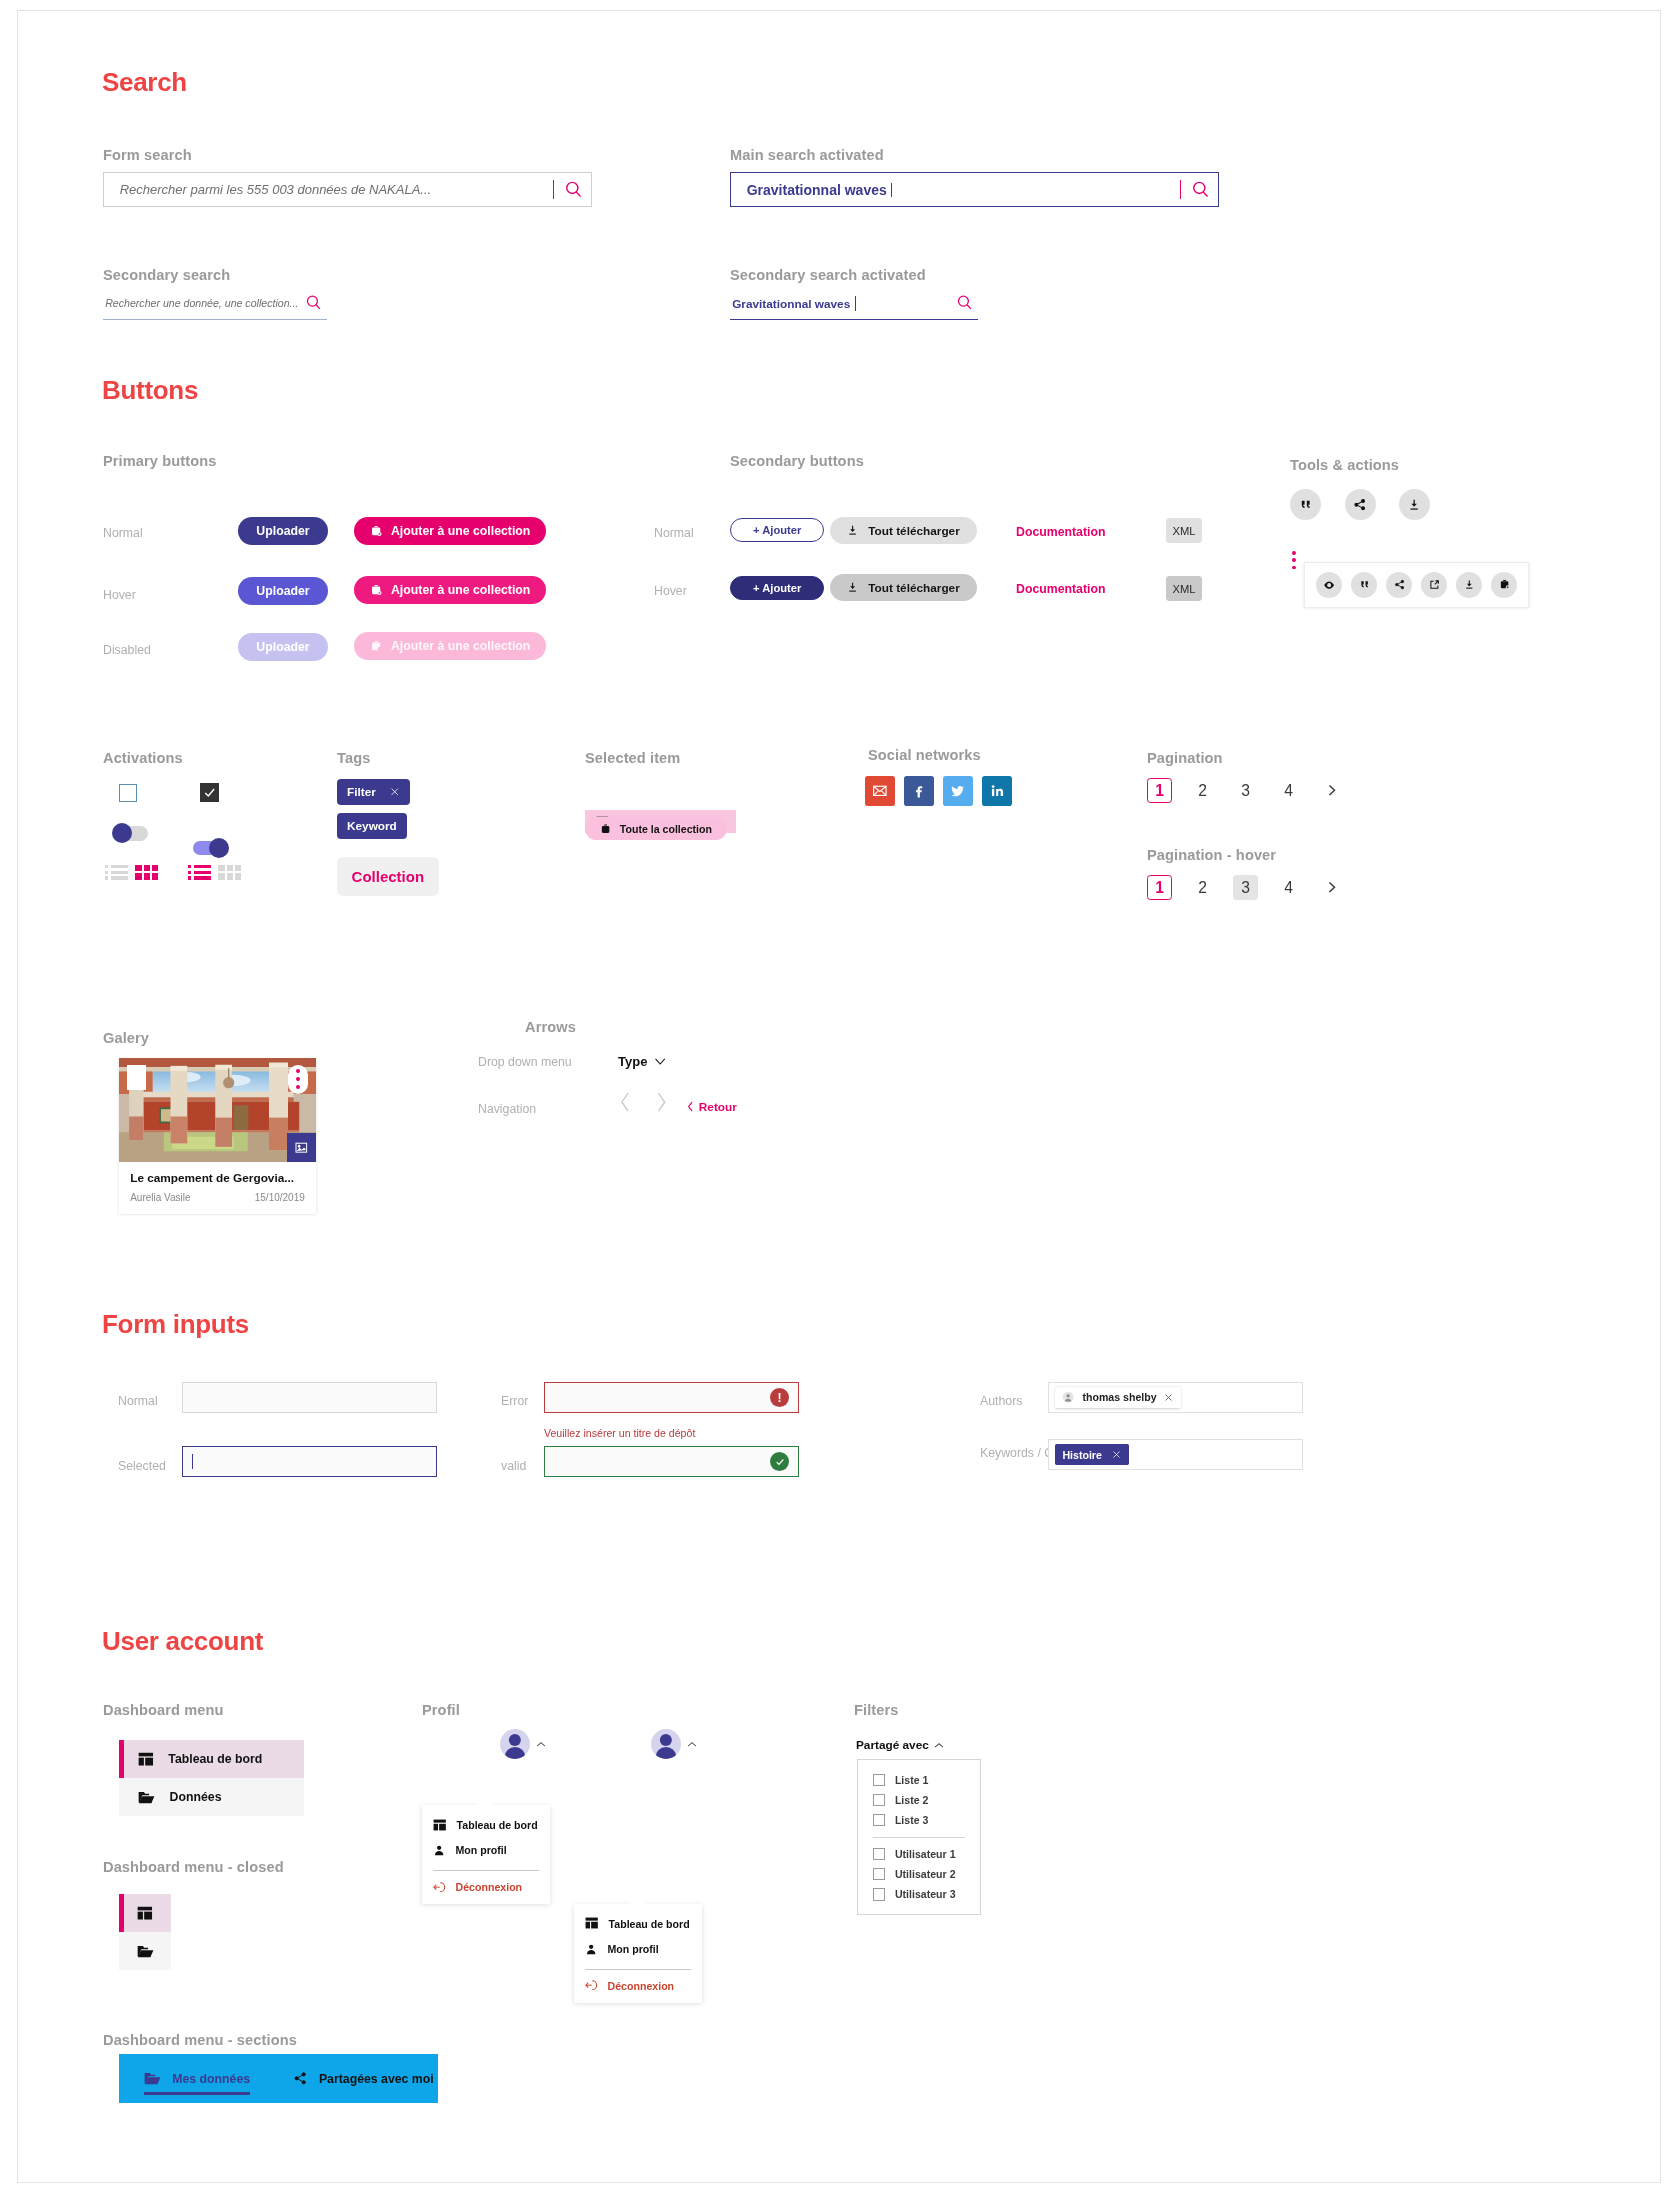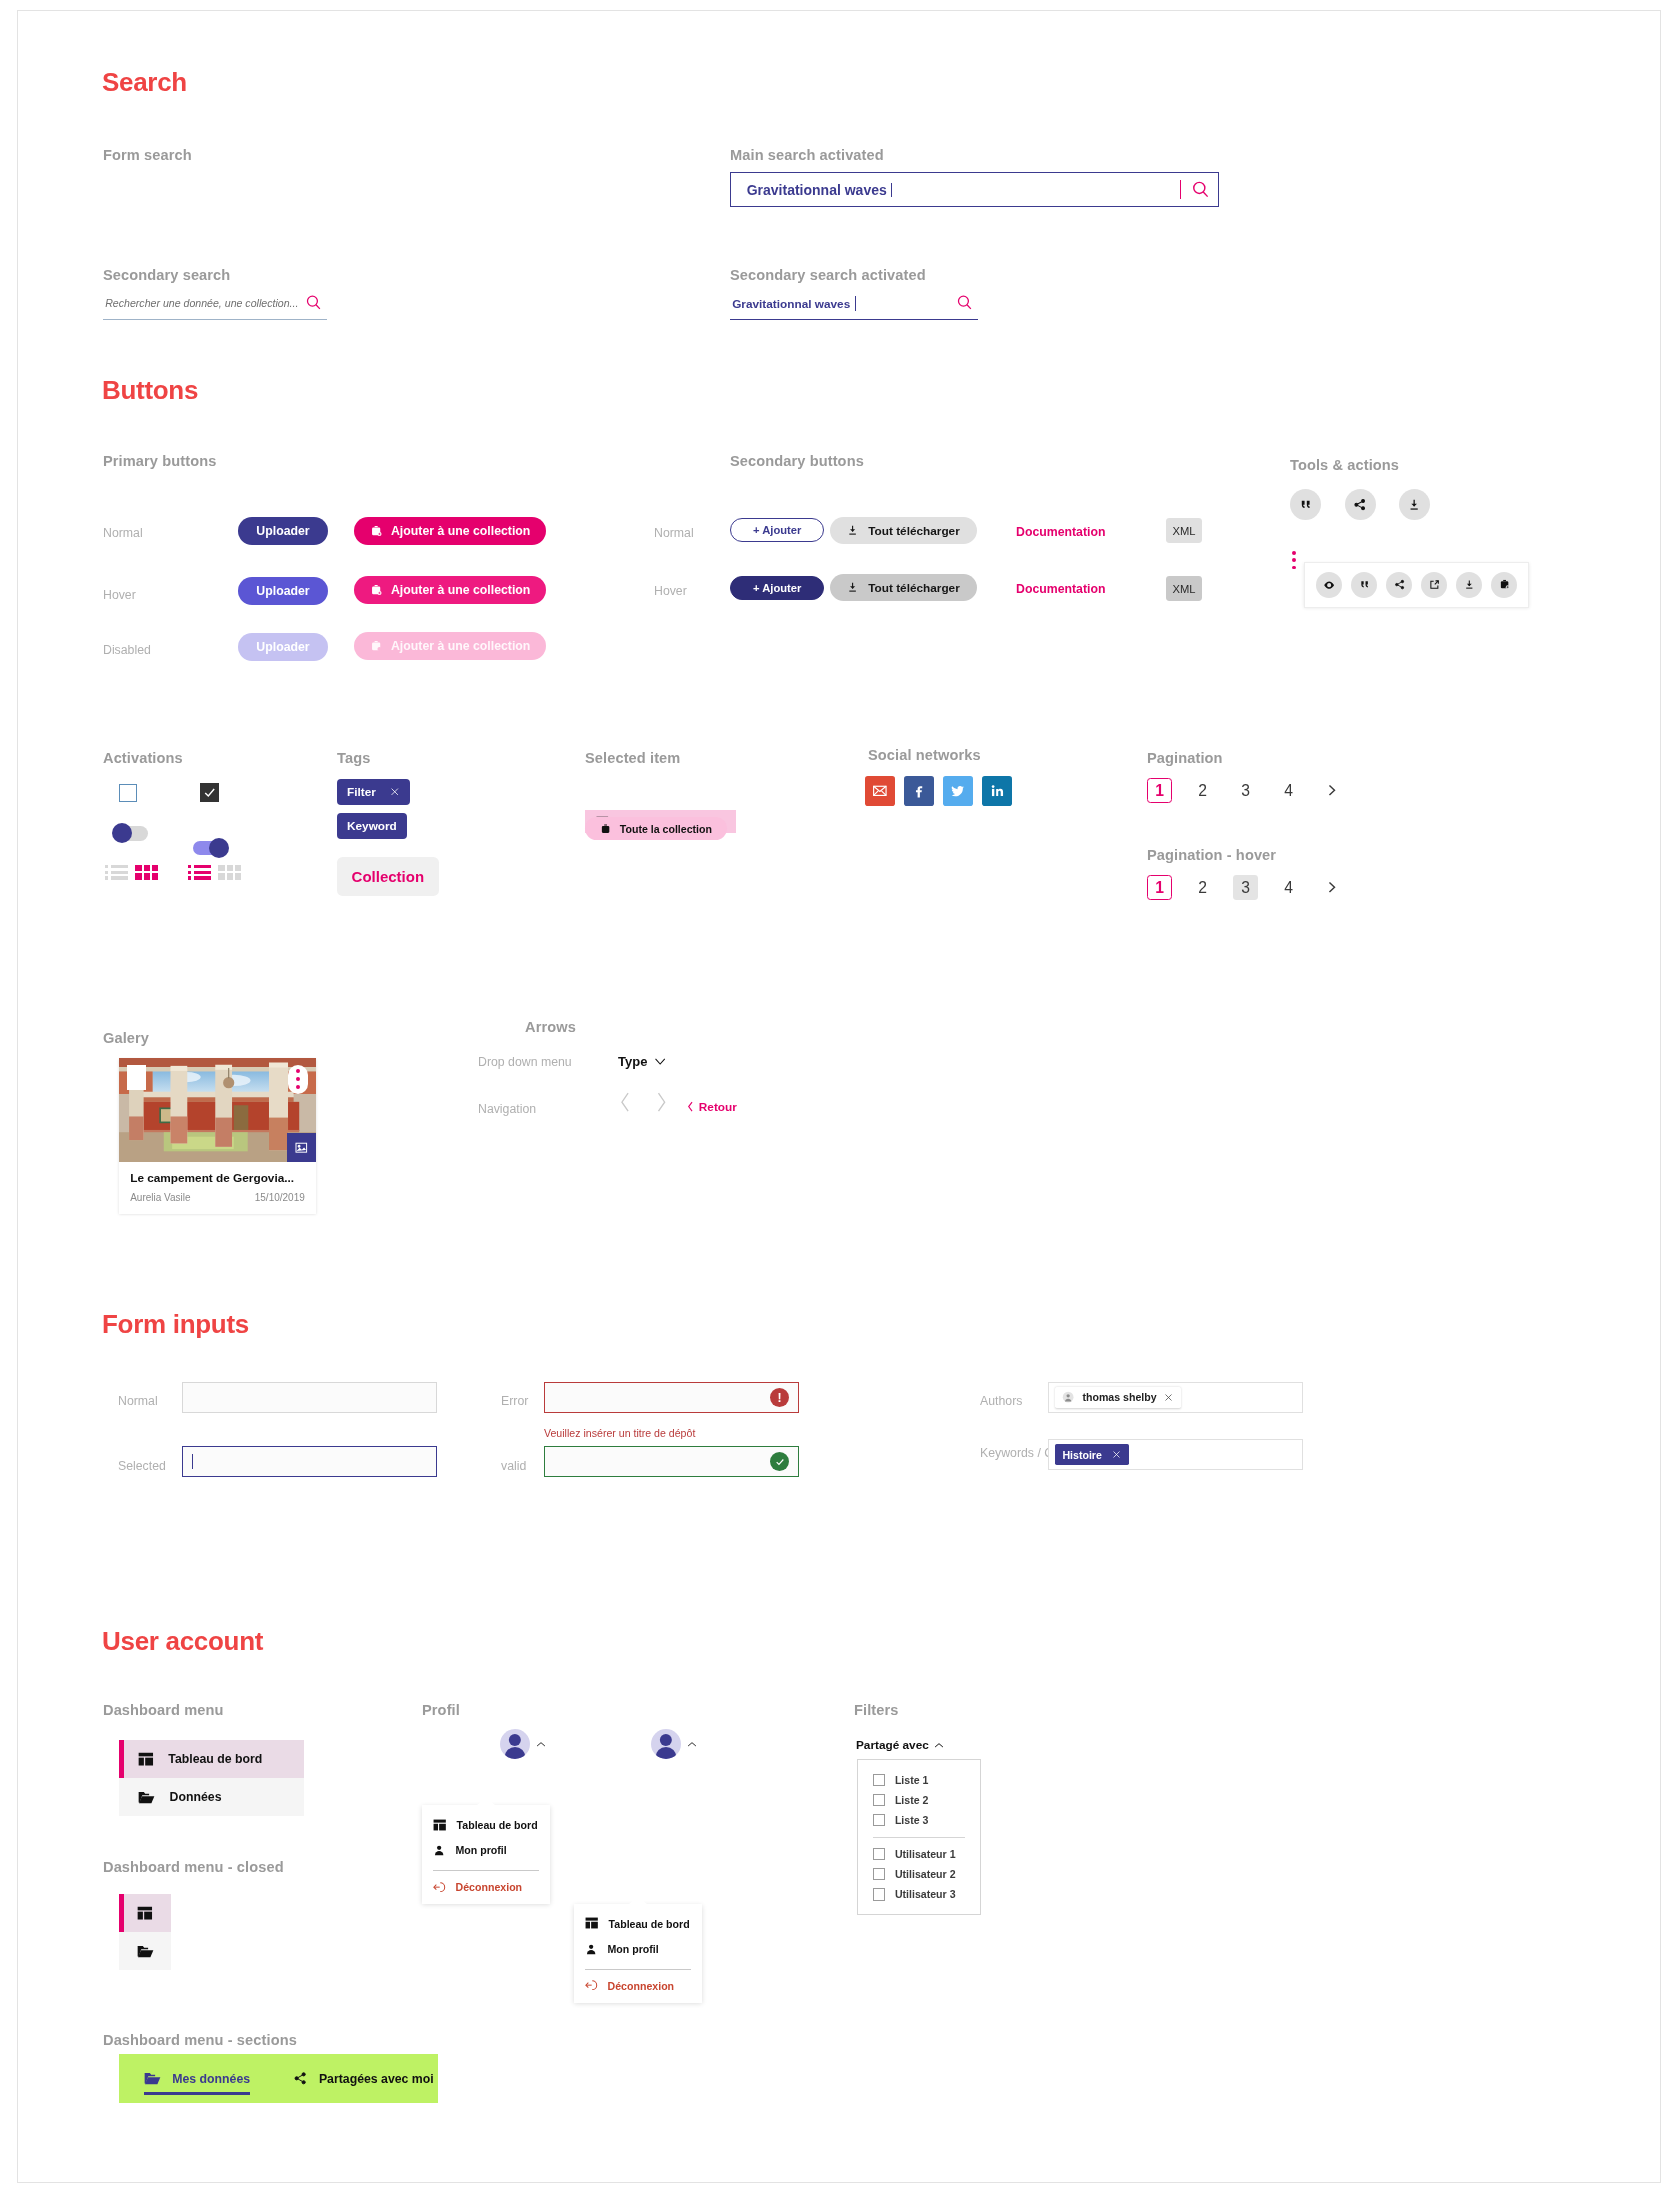--- a/index.html
+++ b/index.html
@@ -213,36 +213,46 @@
   .avatar .body { position:absolute; left:50%; bottom:-2.2px; transform:translateX(-50%); width:21px; height:14.6px; border-radius:10.6px 10.6px 0 0; background:#3b3a8f; }
   .notch { position:absolute; top:-7.3px; left:50%; transform:translateX(-50%);
            width:0;height:0;border-left:9px solid transparent;border-right:9px solid transparent;border-bottom:7.8px solid #fff; }
 
   .filters-panel { width:124px; background:#fff; border:0.6px solid #d5d5d5; padding:10px 0; }
   .filters-panel .frow { display:flex; align-items:center; gap:10px; padding:3.9px 14.6px; font-size:10.6px; font-weight:bold; color:#3b3b3b; }
   .filters-panel .fbox { width:12.3px; height:12.3px; border:0.6px solid #9a9a9a; background:#fff; flex:none; }
   .filters-panel .fsep { height:0.6px; background:#d5d5d5; margin:6.7px 14.6px; }
   .filters-head { font-size:11.8px; font-weight:bold; color:#111; display:flex; align-items:center; gap:5.6px; }
 
-  .sections-bar { width:319px; height:49px; background:#bef264; display:flex; align-items:center; gap:43px; padding-left:25px; }
+  .sections-bar { width:319px; height:49px; background:#0ea5e9; display:flex; align-items:center; gap:43px; padding-left:25px; }
   .sections-bar .sitem { display:flex; align-items:center; gap:11.2px; font-size:12.3px; font-weight:bold; color:#111; position:relative; height:49px; }
   .sections-bar .sitem.active { color:#3b3a8f; }
   .sections-bar .sitem.active::after { content:""; position:absolute; left:0; right:0; bottom:7.8px; height:2.8px; background:#3b3a8f; }
 
   svg { display:block; }
 </style>
 </head>
 <body>
 
 <div class="page">
 
   <h1 class="section-title abs" style="left:84px; top:56px;">Search</h1>
 
   <div class="sub-label abs" style="left:85px; top:136px;">Form search</div>
 
+  <div class="main-search abs" style="left:85px; top:161px;">
+    <span class="ph">Rechercher parmi les 555 003 données de NAKALA...</span>
+    <span class="divider-v"></span>
+    <span class="mag">
+      <svg width="19" height="19" viewBox="0 0 24 24" fill="none" stroke="#e5006d" stroke-width="1.8">
+        <circle cx="10.5" cy="10" r="7"></circle>
+          <line x1="15.5" y1="15.2" x2="21" y2="21"></line>
+      </svg>
+    </span>
+  </div>
 
   <div class="sub-label abs" style="left:712px; top:136px;">Main search activated</div>
 
   <div class="main-search active abs" style="left:712px; top:161px;">
     <span class="val"><span>Gravitationnal waves</span><i class="caret"></i></span>
     <span class="divider-v"></span>
     <span class="mag">
       <svg width="19" height="19" viewBox="0 0 24 24" fill="none" stroke="#e5006d" stroke-width="1.8">
         <circle cx="10.5" cy="10" r="7"></circle>
           <line x1="15.5" y1="15.2" x2="21" y2="21"></line>

